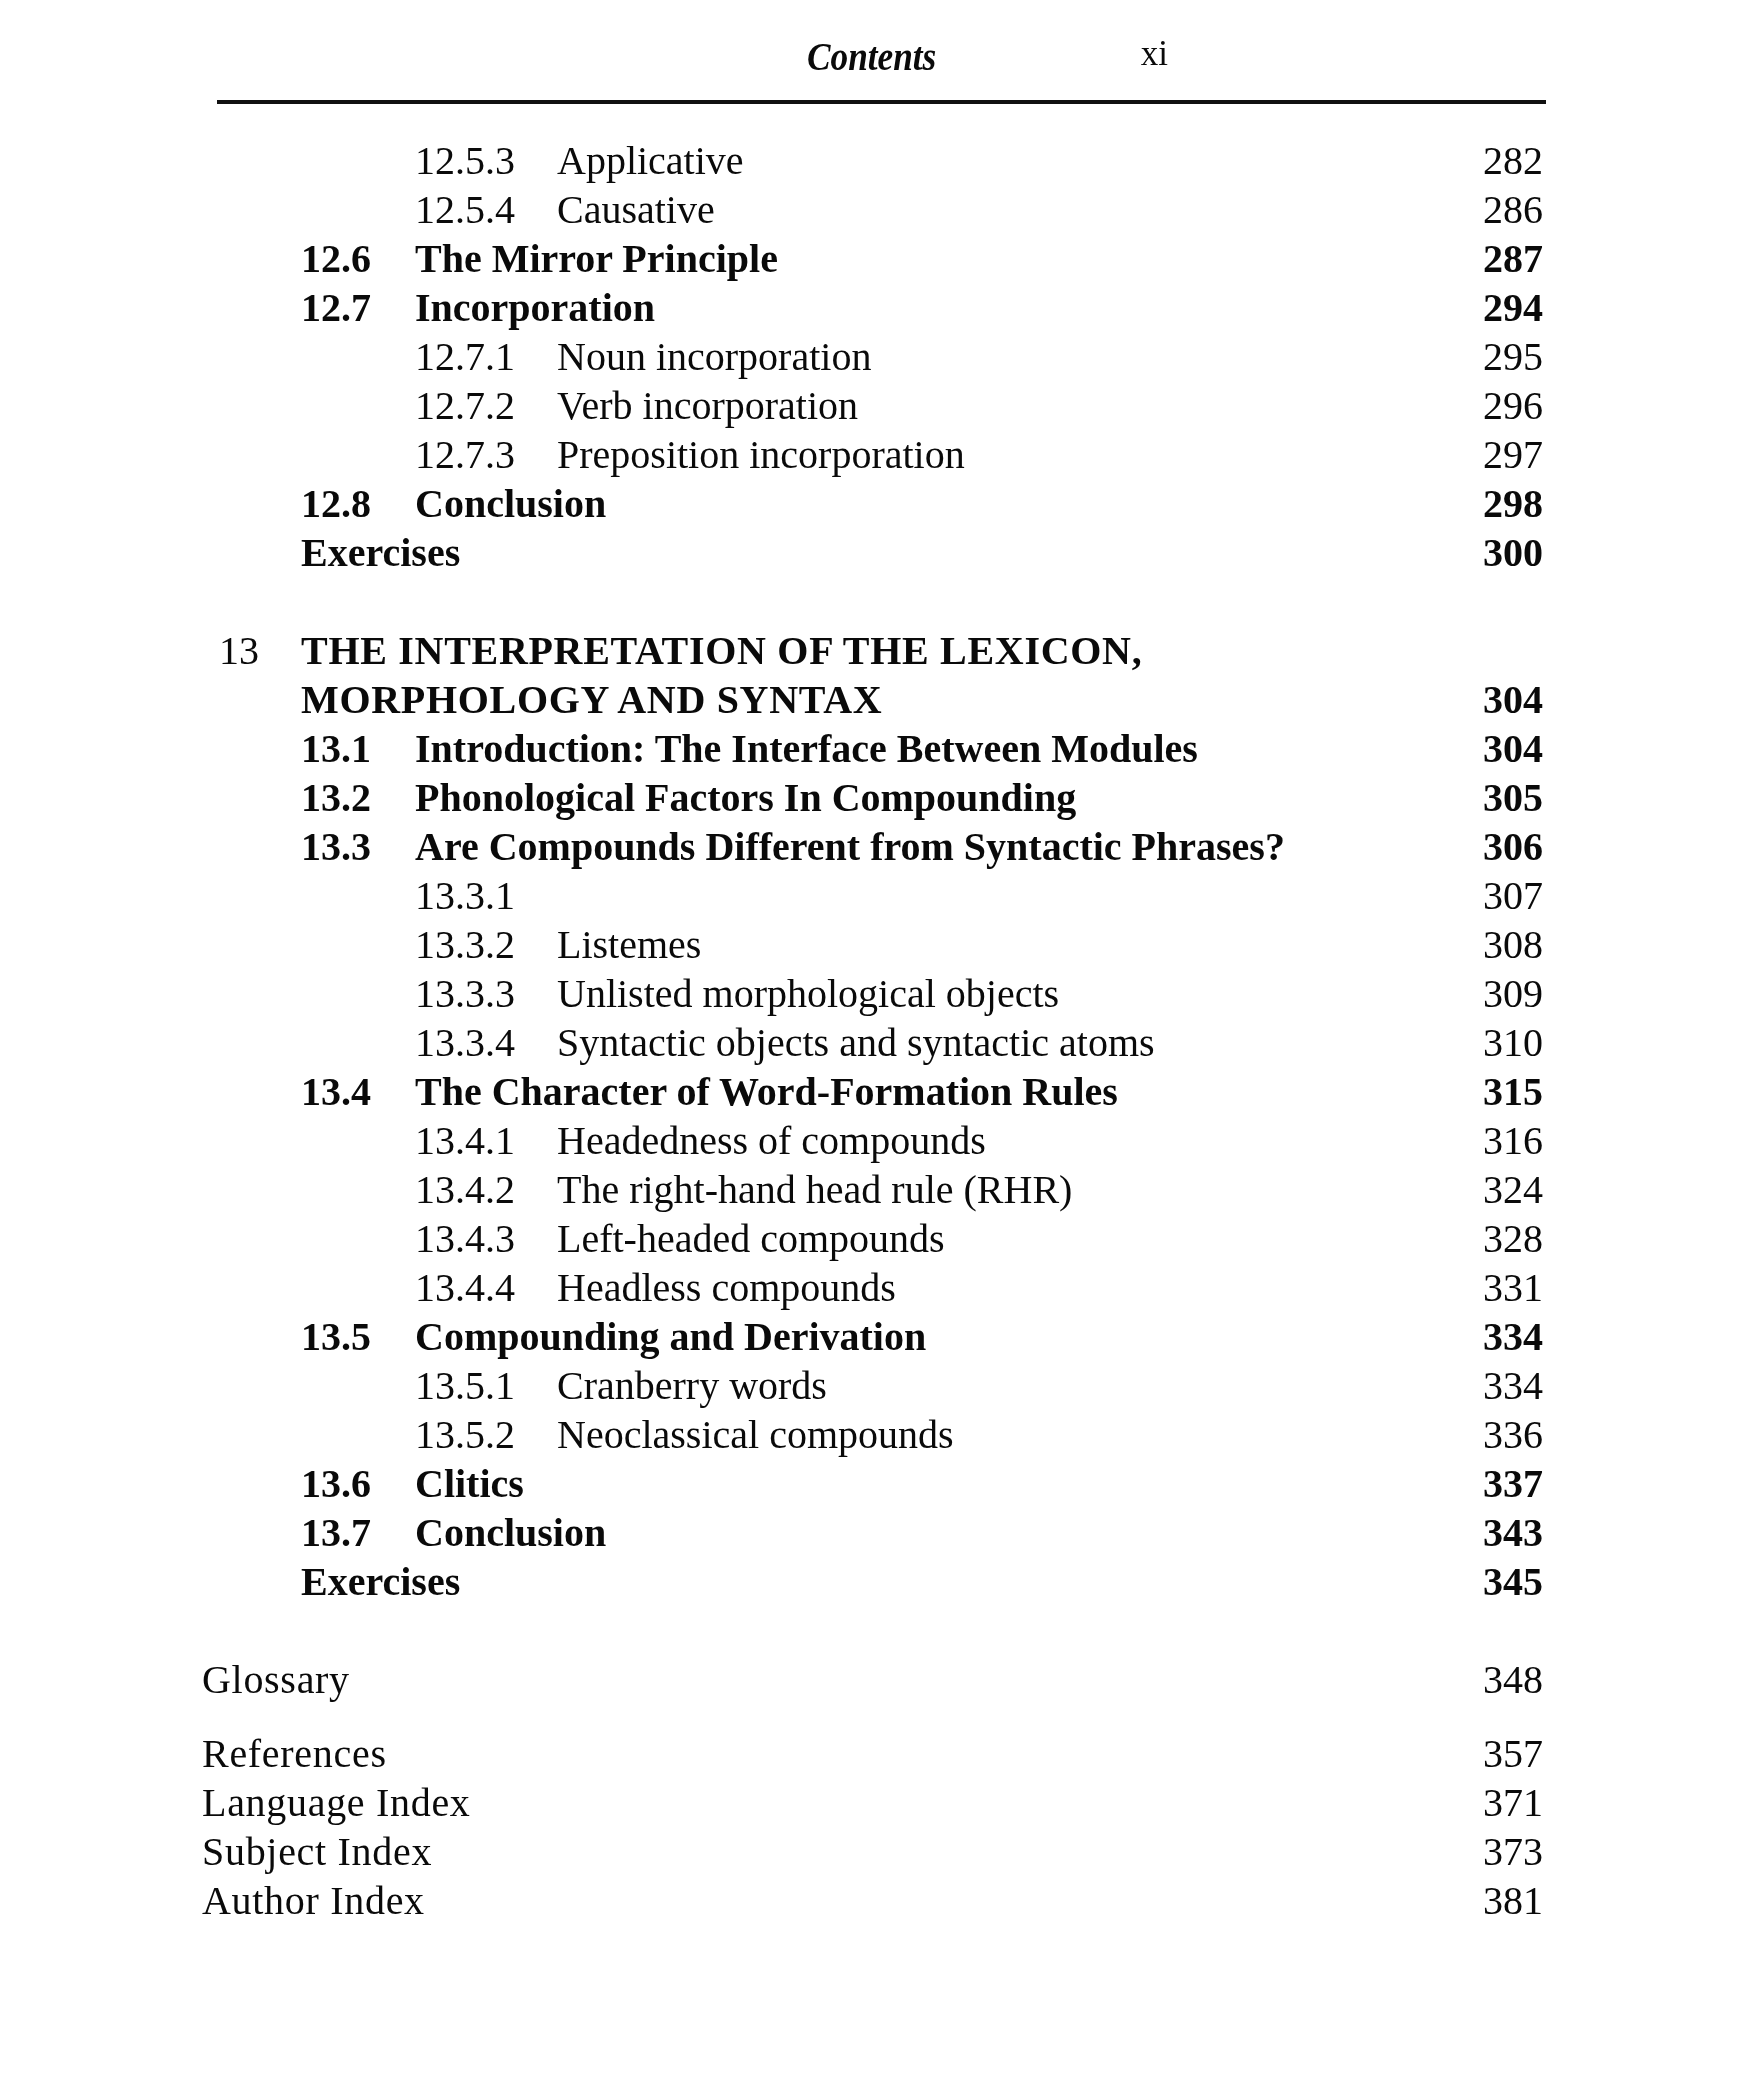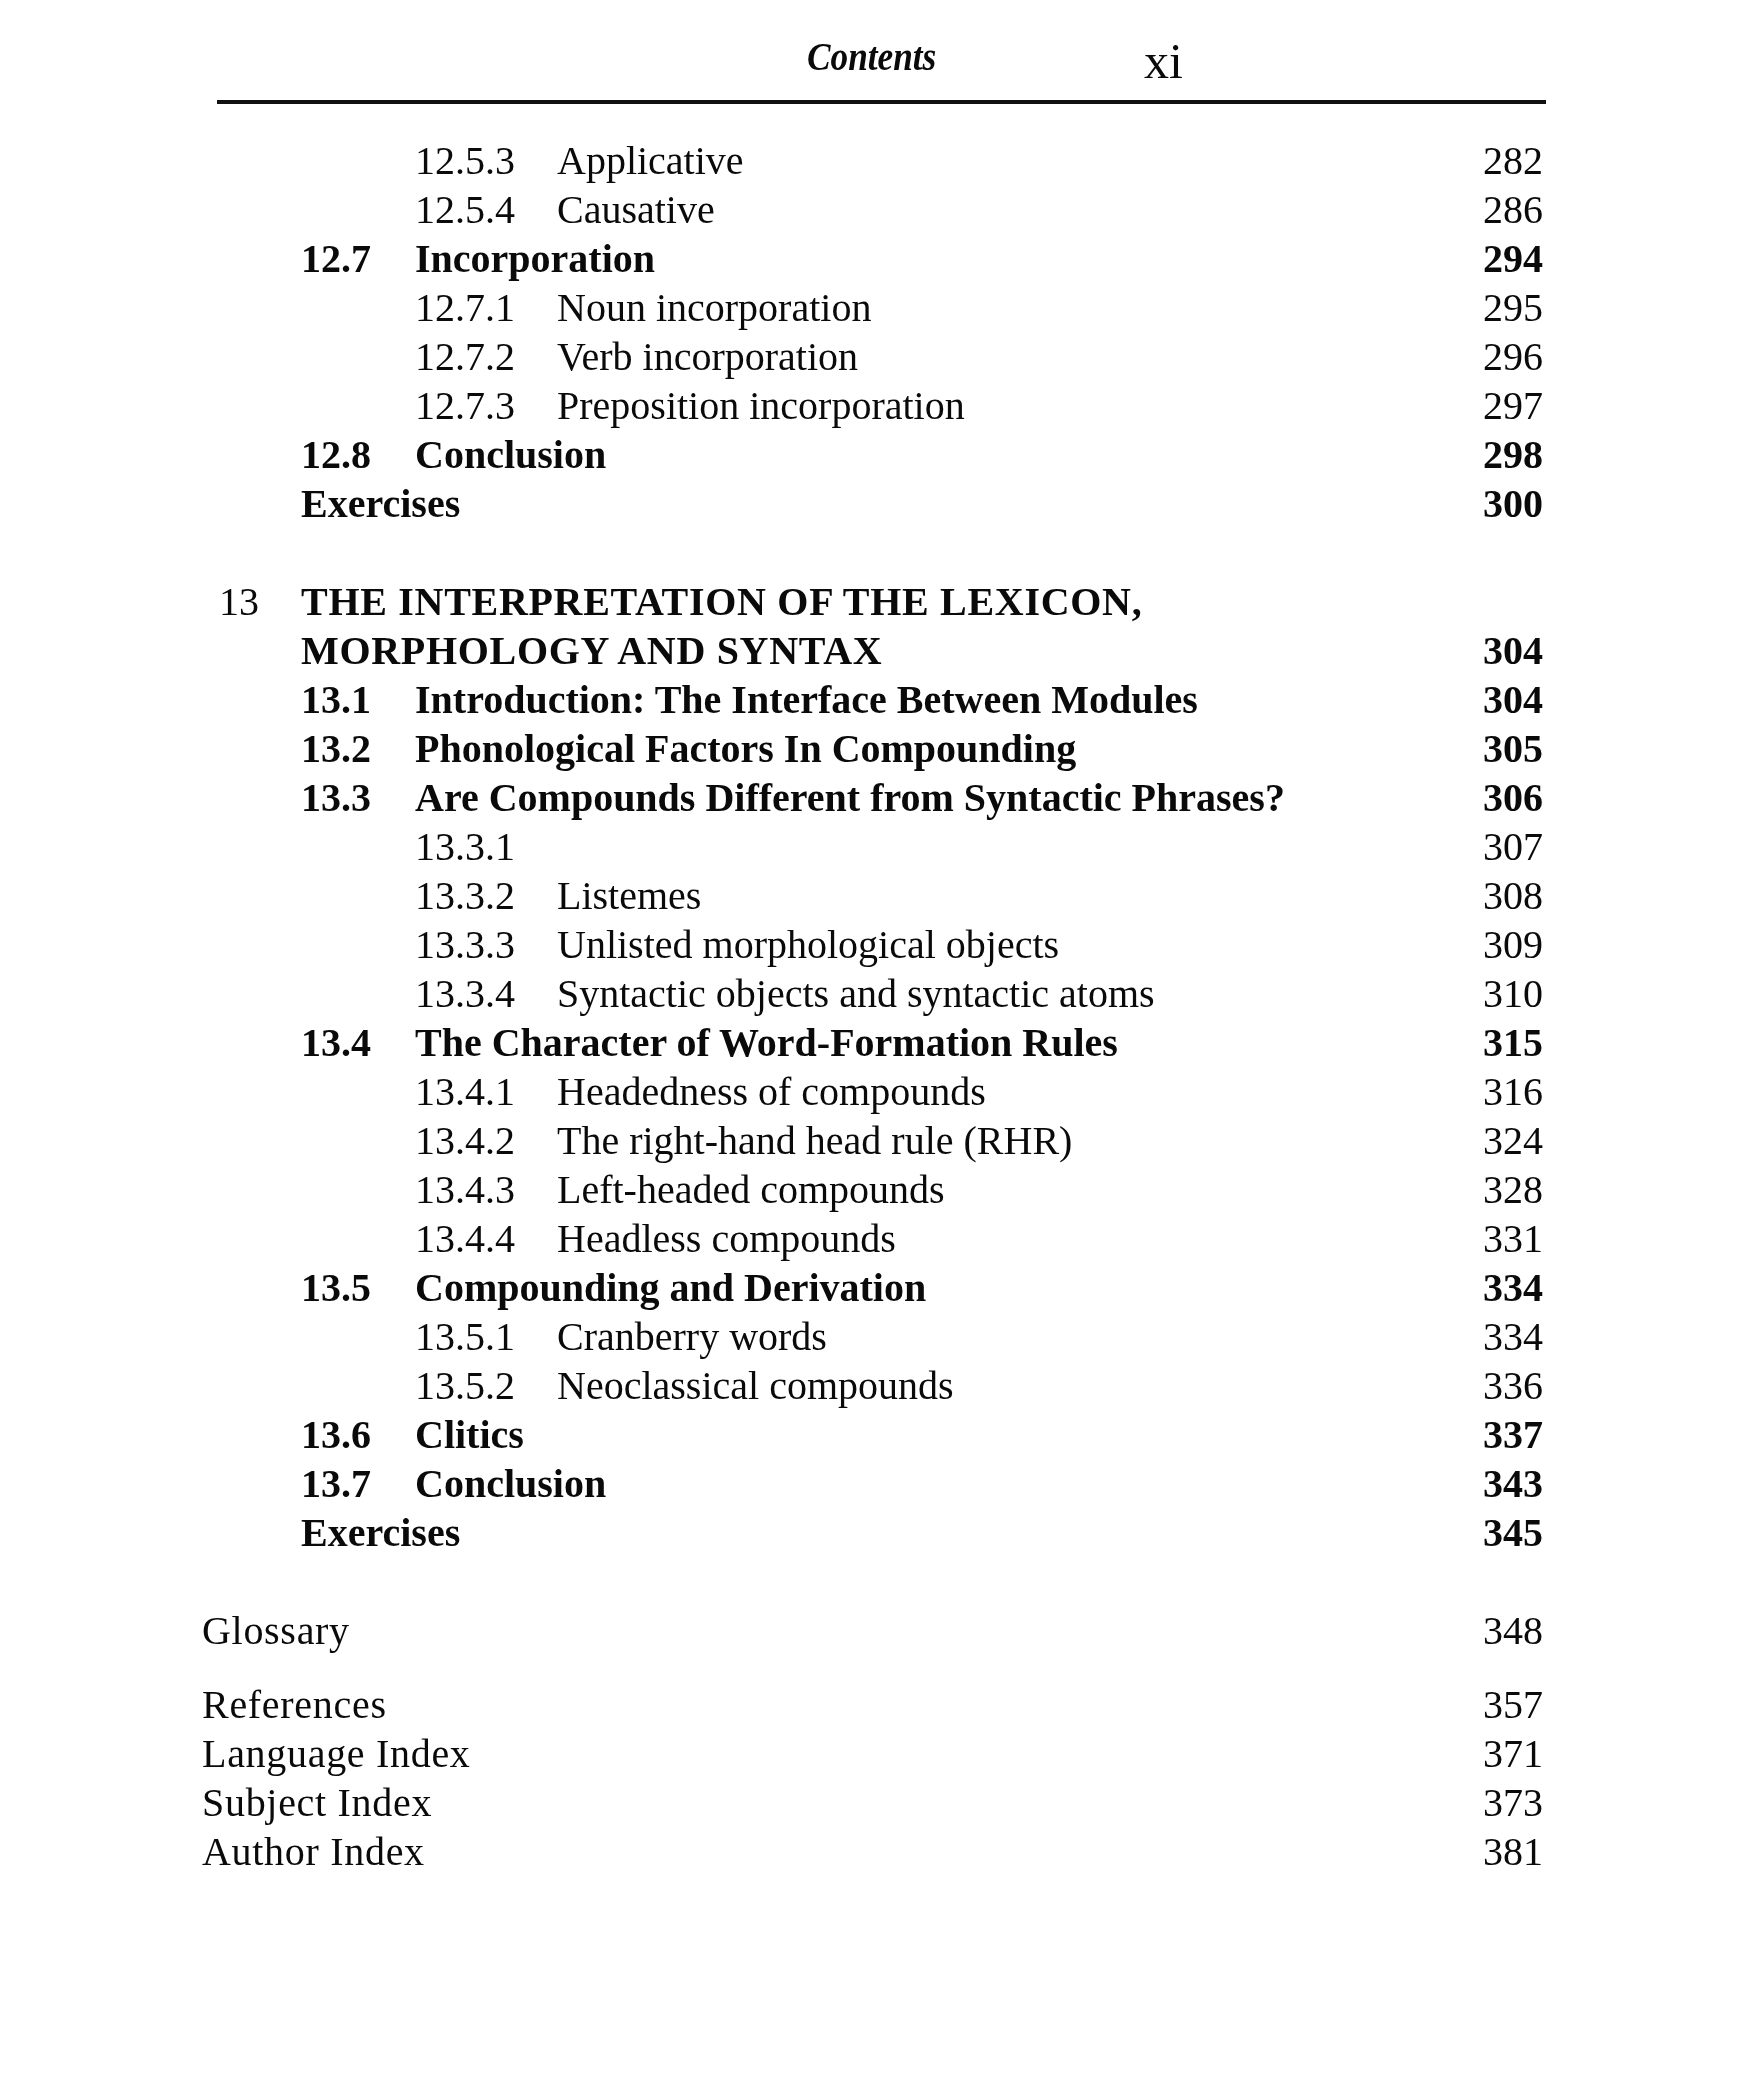--- a/index.html
+++ b/index.html
@@ -1,21 +1,21 @@
 <!DOCTYPE html>
 <html style="font-size:11.2px"><head>
 <meta charset="utf-8">
 <style>
   html, body { margin: 0; padding: 0; background: #ffffff; }
   body { width: 1746px; height: 2097px; position: relative; overflow: hidden;
          font-family: "Liberation Serif", "DejaVu Serif", serif; color: #0a0a0a; }
   .header { position: absolute; left: 0; top: 0; width: 1382px; height: 112px; }
   .header-title { position: absolute; left: 807px; top: 36px; font-size: 41px; font-style: italic; font-weight: bold;
                   line-height: 1; transform: scaleX(0.86); transform-origin: left top; white-space: nowrap; }
-  .header-page { position: absolute; right: 199px; top: 36px; font-size: 50px; line-height: 1; }
+  .header-page { position: absolute; right: 214px; top: 36px; font-size: 35px; line-height: 1; }
   .header-rule { position: absolute; left: 217px; top: 100px; width: 1329px; height: 4.2px; background: #111; }
 
   .toc { position: absolute; left: 0; top: 136px; width: 1746px; }
   .row { position: relative; height: 49px; font-size: 40px; line-height: 49px; white-space: nowrap; }
   .row > span { position: absolute; top: 0; }
   .num-sub { left: 415px; }
   .title-sub { left: 557px; }
   .num-sec { left: 301px; font-weight: bold; }
   .title-sec { left: 415px; font-weight: bold; }
   .num-ch { left: 219px; font-weight: normal; }
@@ -42,20 +42,25 @@
         <span class="num-sub">12.5.3</span>
         <span class="title-sub">Applicative</span>
         <span class="page">282</span>
       </div>
       <div class="row">
         <span class="num-sub">12.5.4</span>
         <span class="title-sub">Causative</span>
         <span class="page">286</span>
       </div>
       <div class="row">
+        <span class="num-sec">12.6</span>
+        <span class="title-sec">The Mirror Principle</span>
+        <span class="page bold">287</span>
+      </div>
+      <div class="row">
         <span class="num-sec">12.7</span>
         <span class="title-sec">Incorporation</span>
         <span class="page bold">294</span>
       </div>
       <div class="row">
         <span class="num-sub">12.7.1</span>
         <span class="title-sub">Noun incorporation</span>
         <span class="page">295</span>
       </div>
       <div class="row">

